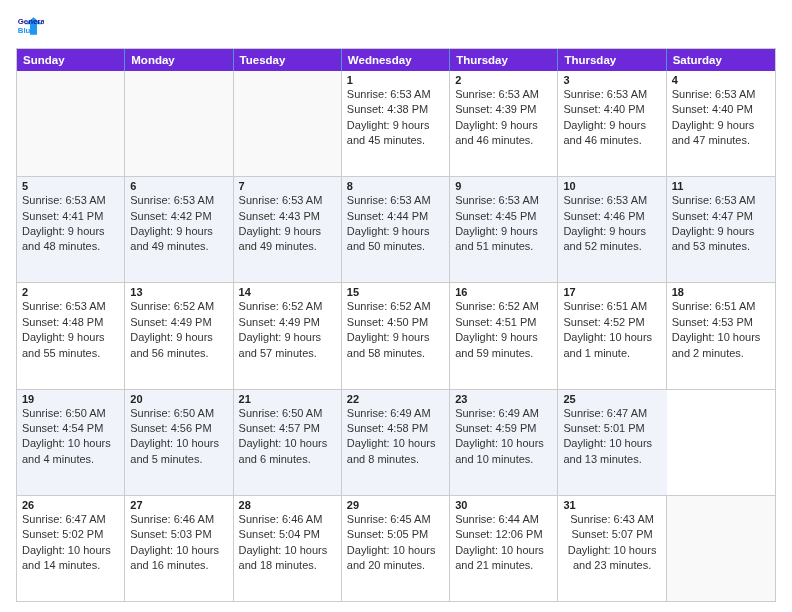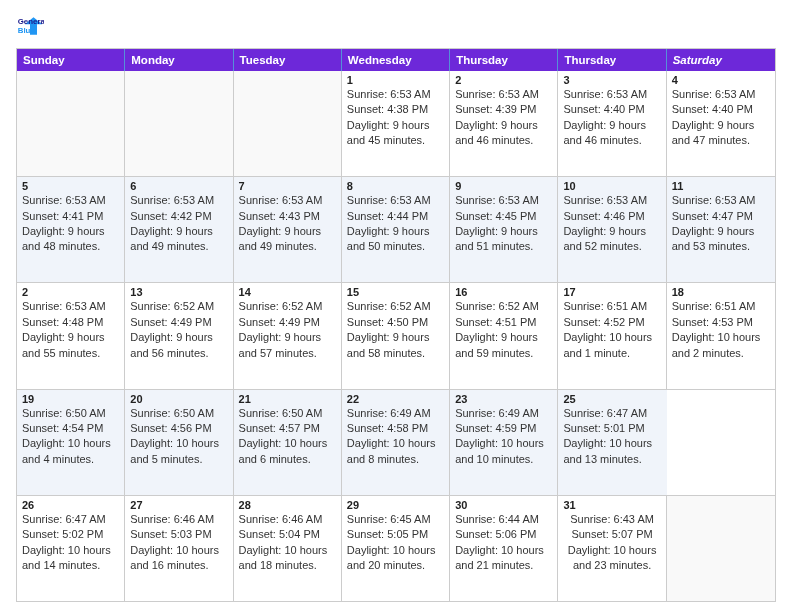--- a/index.html
+++ b/index.html
@@ -59,21 +59,21 @@
       background: #6d28d9;
     }
     .cal-header-cell {
       color: #fff;
       font-size: 11.5px;
       font-weight: bold;
       padding: 5px 6px;
       text-align: left;
       border-right: 1px solid #5590d8;
     }
-    .cal-header-cell:last-child { border-right: none; font-style: italic; }
+    .cal-header-cell:last-child { border-right: none; }
     .cal-body {
       flex: 1;
       display: flex;
       flex-direction: column;
     }
     .cal-row {
       display: grid;
       grid-template-columns: repeat(7, 1fr);
       flex: 1;
       border-top: 1px solid #ccc;
@@ -314,21 +314,21 @@
           </div>
           <div class="cal-cell">
             <span class="day-num">29</span>
             <div class="day-info" style="white-space: pre-line;">Sunrise: 6:45 AM
 Sunset: 5:05 PM
 Daylight: 10 hours and 20 minutes.</div>
           </div>
           <div class="cal-cell">
             <span class="day-num">30</span>
             <div class="day-info" style="white-space: pre-line;">Sunrise: 6:44 AM
-Sunset: 5:06 PM
+Sunset: 12:06 PM
 Daylight: 10 hours and 21 minutes.</div>
           </div>
           <div class="cal-cell">
             <span class="day-num">31</span>
             <div class="day-info" style="white-space: pre-line; text-align: center;">Sunrise: 6:43 AM
 Sunset: 5:07 PM
 Daylight: 10 hours and 23 minutes.</div>
           </div>
           <div class="cal-cell empty"></div>
         </div>

